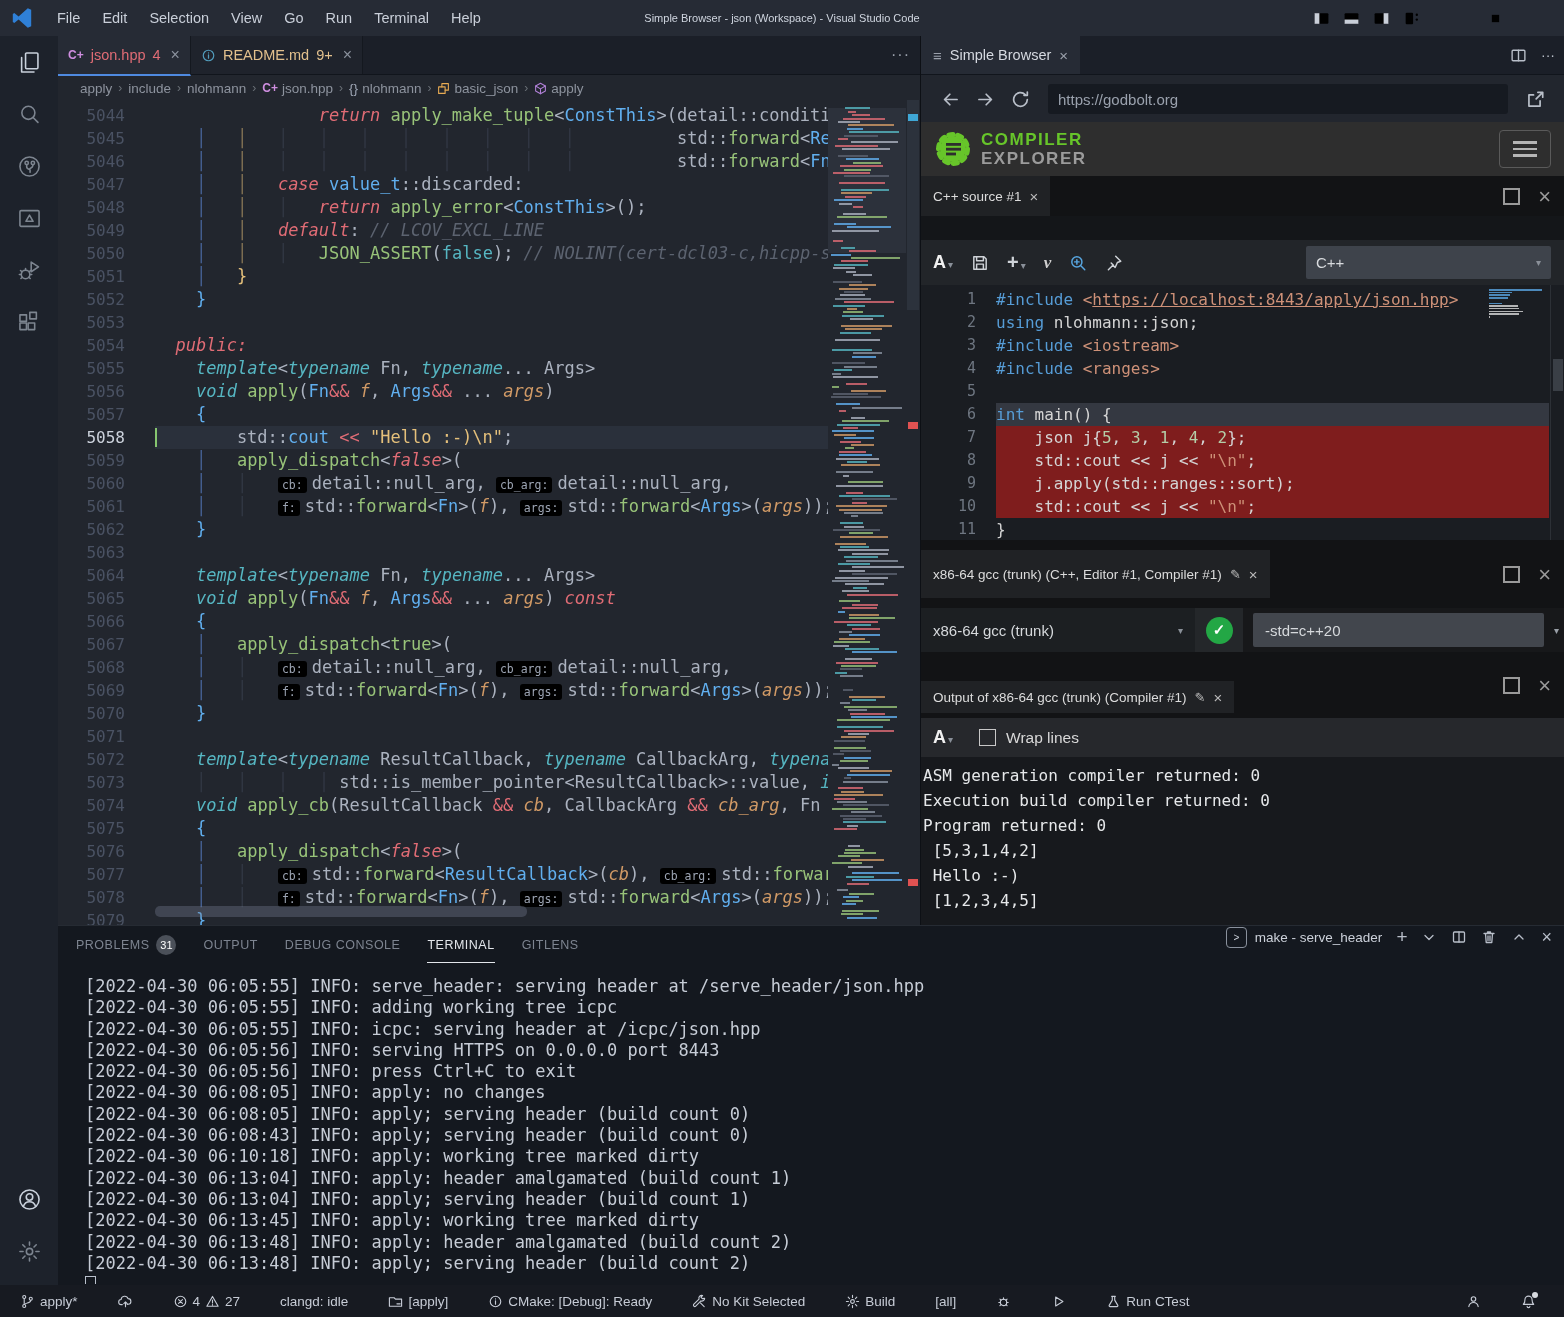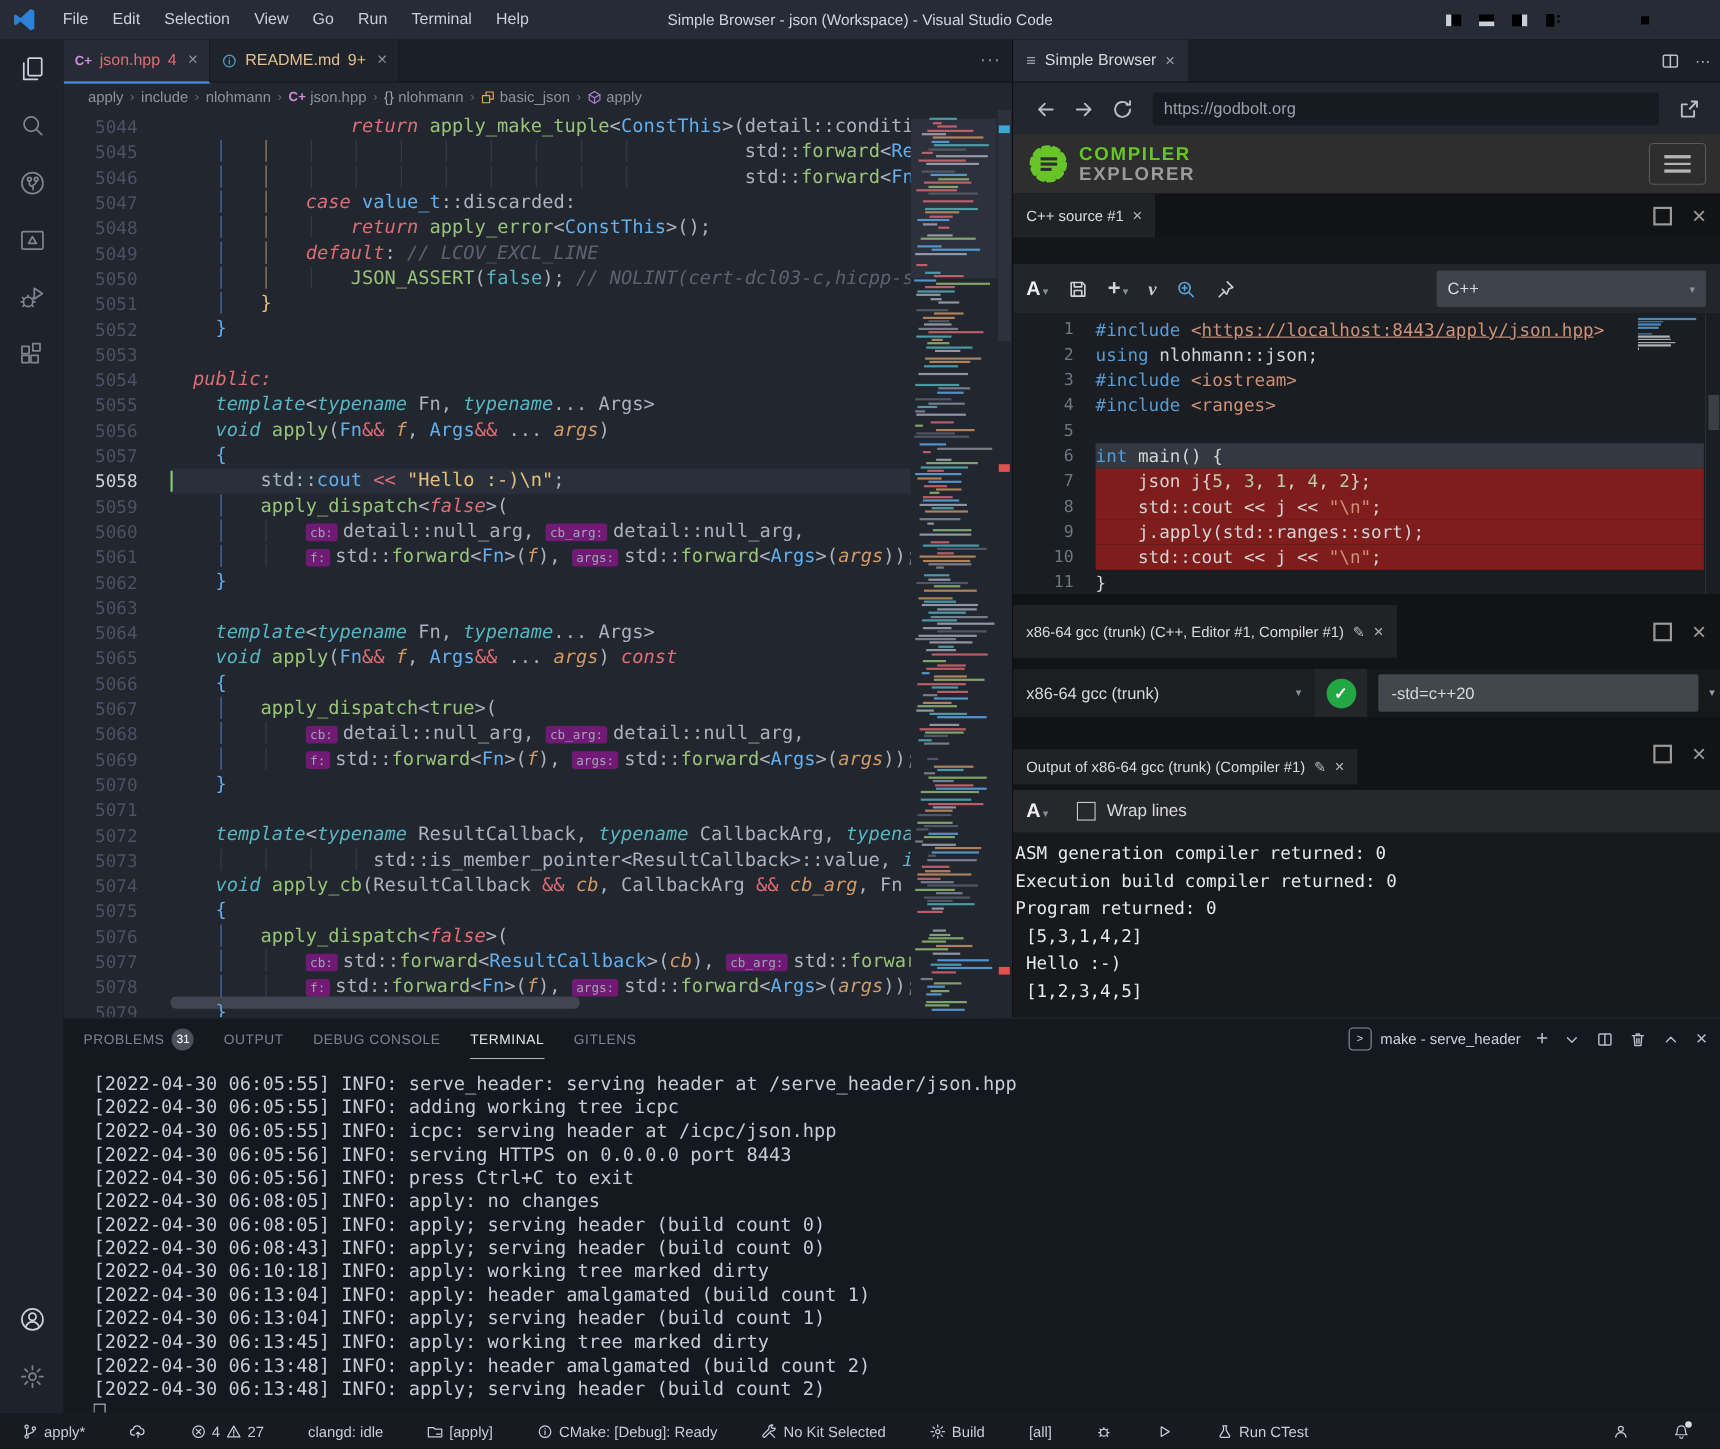--- a/index.html
+++ b/index.html
@@ -5,21 +5,21 @@
   html,body{margin:0;padding:0;background:#0d1014;}
   #root{position:relative;width:1564px;height:1317px;overflow:hidden;background:#14181f;
         font-family:"Liberation Sans",sans-serif;color:#cdd3de;font-size:14px;}
   .ic{display:inline-flex;}
   .ic svg{width:100%;height:100%;fill:none;stroke:currentColor;stroke-width:1.3;stroke-linecap:round;stroke-linejoin:round;}
   
   #titlebar{position:absolute;left:0;top:0;width:1564px;height:36px;background:#262b35;display:flex;align-items:center;}
   #vscode-logo{width:24px;height:24px;margin:0 12px 0 10px;}
   #menubar{display:flex;height:100%;align-items:center;z-index:2;}
   .menu-item{padding:0 11px;font-size:14.5px;color:#c9cfd9;line-height:36px;}
-  #win-title{position:absolute;left:0;right:0;text-align:center;font-size:14px;color:#cfd5df;pointer-events:none;}
+  #win-title{position:absolute;left:0;right:0;text-align:center;font-size:11px;color:#cfd5df;pointer-events:none;}
   #win-controls{margin-left:auto;display:flex;align-items:center;height:100%;z-index:2;}
   .layout-ic{width:30px;height:36px;display:flex;align-items:center;justify-content:center;color:#c9cfd9;}
   .layout-ic svg{width:17px;height:17px;}
   .win-btn{width:46px;height:36px;display:flex;align-items:center;justify-content:center;color:#c9cfd9;font-size:17px;}
   .win-btn svg{width:13px;height:13px;}
   
   #activitybar{position:absolute;left:0;top:36px;width:58px;height:1249px;background:#1d222b;display:flex;flex-direction:column;border-right:1px solid #11151c;}
   .act-item{width:58px;height:52px;display:flex;align-items:center;justify-content:center;color:#7d8590;}
   .act-item:first-child{color:#c9d1dc;}
   .act-item svg{width:27px;height:27px;stroke-width:1.4;}
@@ -44,21 +44,21 @@
   .gut{flex:none;width:67px;padding-right:30px;text-align:right;color:#4a5263;font-size:16px;}
   .lc{flex:1;white-space:pre;overflow:hidden;}
   .cl.active .lc{background:#2a303b;}
   .cl.active .gut{color:#ccd2dc;}
   .caret{position:absolute;left:97px;top:2px;width:2px;height:19px;background:#86c56f;}
   .pl{color:#abb2bf}.kw{color:#e06c75;font-style:italic}.kw2{color:#56b6c2;font-style:italic}
   .fn{color:#98c379}.ty{color:#61afef}.st{color:#e5c07b}.cm{color:#5c6370;font-style:italic}
   .op{color:#e06c75}.pr{color:#d19a66;font-style:italic}.cy{color:#56b6c2}
   .bb{color:#61afef}.yb{color:#e5c07b}
   .gb{color:rgba(100,148,237,.55)}.gy{color:rgba(229,192,123,.5)}.gg{color:#323845}
-  .hint{background:#701a75;color:#9da5b4;font-size:11.5px;border-radius:3px;padding:1px 4px;margin-right:5px;font-family:"DejaVu Sans Mono",monospace;}
+  .hint{background:#000000;color:#9da5b4;font-size:11.5px;border-radius:3px;padding:1px 4px;margin-right:5px;font-family:"DejaVu Sans Mono",monospace;}
   #minimap{position:absolute;left:770px;top:0;width:78px;height:825px;background:#22262e;}
   #minimap-slider{position:absolute;left:0;top:8px;width:78px;height:145px;background:rgba(121,134,156,.12);}
   #ruler{position:absolute;left:848px;top:0;width:14px;height:825px;}
   #ruler-thumb{position:absolute;left:1px;top:0;width:12px;height:210px;background:rgba(110,120,140,.15);}
   .ruler-mark{position:absolute;left:2px;width:10px;height:7px;}
   #hscroll{position:absolute;left:97px;top:806px;width:372px;height:11px;background:rgba(121,129,148,.35);border-radius:5px;}
   
   #browser{position:absolute;left:920px;top:36px;width:644px;height:889px;background:#14181f;border-left:1px solid #0d1015;}
   #b-tabs{height:38px;background:#1b1f28;display:flex;align-items:center;border-bottom:1px solid #11151c;position:relative;}
   #b-tab{display:flex;align-items:center;gap:8px;height:100%;padding:0 12px;background:#262b35;font-size:14.5px;color:#d5d9e0;}
@@ -115,21 +115,21 @@
   #comp-opts{flex:1;margin:5px 10px 5px 10px;background:#42464d;display:flex;align-items:center;padding:0 12px;color:#d6d9dc;font-size:15px;border-radius:2px;}
   #opts-caret{display:flex;align-items:center;color:#9aa0a8;padding-right:6px;font-size:10px;}
   #ce-outtab{height:66px;}
   #ce-outtab .ce-tab{height:32px;margin-top:24px;}
   #ce-outbar{height:39px;background:#26282c;display:flex;align-items:center;padding:0 12px;gap:10px;}
   .chkbox{width:15px;height:15px;border:1.5px solid #c8c8c8;margin-left:16px;}
   #wrap-label{font-size:15.5px;color:#d8d8d8;}
   #ce-output{height:168px;background:#17191d;padding:6px 2px;font-family:"DejaVu Sans Mono",monospace;font-size:16px;line-height:25px;color:#e6e8ea;white-space:pre;}
   
   #panel{position:absolute;left:58px;top:925px;width:1506px;height:360px;background:#14181f;border-top:1px solid #262b33;}
-  #panel-tabs{height:37px;display:flex;align-items:center;padding-left:18px;gap:27px;position:relative;}
+  #panel-tabs{height:37px;display:flex;padding-left:18px;gap:27px;position:relative;}
   .ptab{font-size:12.5px;letter-spacing:.5px;color:#7d8490;display:flex;align-items:center;gap:7px;height:100%;}
   .ptab.act{color:#e3e6eb;box-shadow:inset 0 -1px 0 #e3e6eb;}
   .pbadge{background:#4b5059;color:#fff;border-radius:50%;width:20px;height:20px;display:flex;align-items:center;justify-content:center;font-size:11px;letter-spacing:0;}
   #panel-actions{position:absolute;right:12px;display:flex;align-items:center;gap:14px;color:#b8bec9;}
   #term-launch{display:flex;align-items:center;gap:8px;font-size:13.5px;color:#ccd1da;}
   #term-launch .box{width:19px;height:19px;border:1px solid #8a919d;border-radius:4px;display:flex;align-items:center;justify-content:center;font-size:10px;}
   #panel-actions .ic{width:16px;height:16px;}
   #panel-actions .plus{font-size:19px;}
   #panel-actions .x{font-size:18px;}
   #term{position:absolute;left:27px;top:50px;right:8px;bottom:2px;font-family:"DejaVu Sans Mono",monospace;font-size:17px;line-height:21.3px;color:#c6ccd6;white-space:pre;overflow:hidden;}

